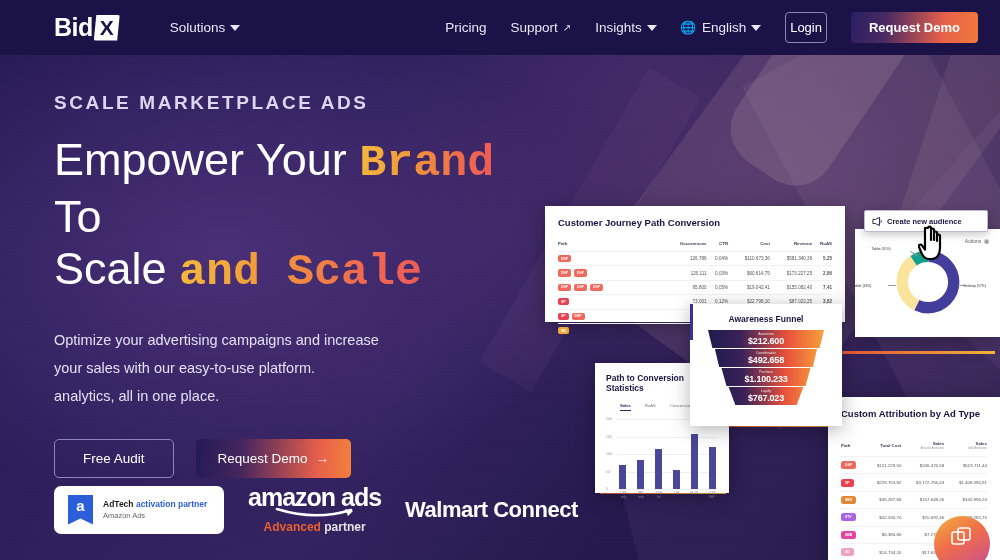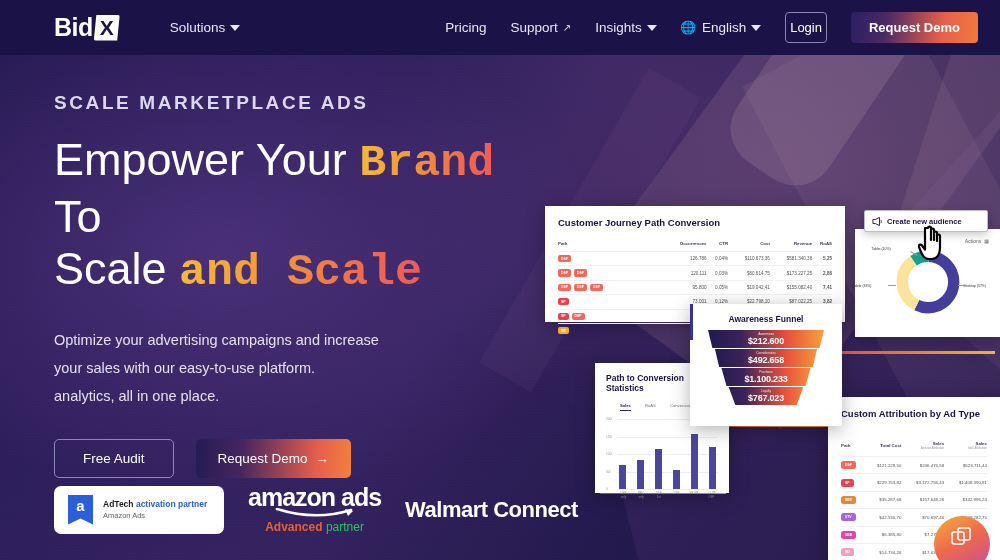--- a/index.html
+++ b/index.html
@@ -99,21 +99,21 @@
   }
   #adtech-l1 { font-size:8.5px; font-weight:bold; color:#1d1d1d; white-space:nowrap;}
   #adtech-l1 span { color:#2b5fd9; }
   #adtech-l2 { font-size:7.5px; color:#666; margin-top:2px; }
   #amazon-block { display:flex; flex-direction:column; align-items:center; }
   #amazon-word { color:#fff; font-size:25px; font-weight:bold; letter-spacing:-1px; line-height:1; }
   #amazon-smile { width:95px; height:11px; margin-top:-2px; position:relative; }
   #amazon-smile svg { position:absolute; left:8px; top:0; }
   #amazon-partner { font-size:12px; margin-top:1px; white-space:nowrap;}
   #amazon-partner b { color:#e8602f; }
-  #amazon-partner span { color:#22c55e; }
+  #amazon-partner span { color:#e5e5e5;font-weight:bold; }
   #walmart { color:#fff; font-size:22px; font-weight:bold; letter-spacing:-0.5px; }
 
   
   .card { position:absolute; background:#fff; box-shadow:0 4px 18px rgba(0,0,0,0.30); z-index:25; }
   .card-title { font-size:9.5px; font-weight:bold; color:#1b1340; }
 
   
   #card-journey { left:545px; top:206px; width:300px; height:116px; padding:11px 13px; }
   #journey-title { font-size:9.5px; }
   .cj-table { width:100%; margin-top:13px; font-size:4.6px; color:#555; border-collapse:collapse; }

